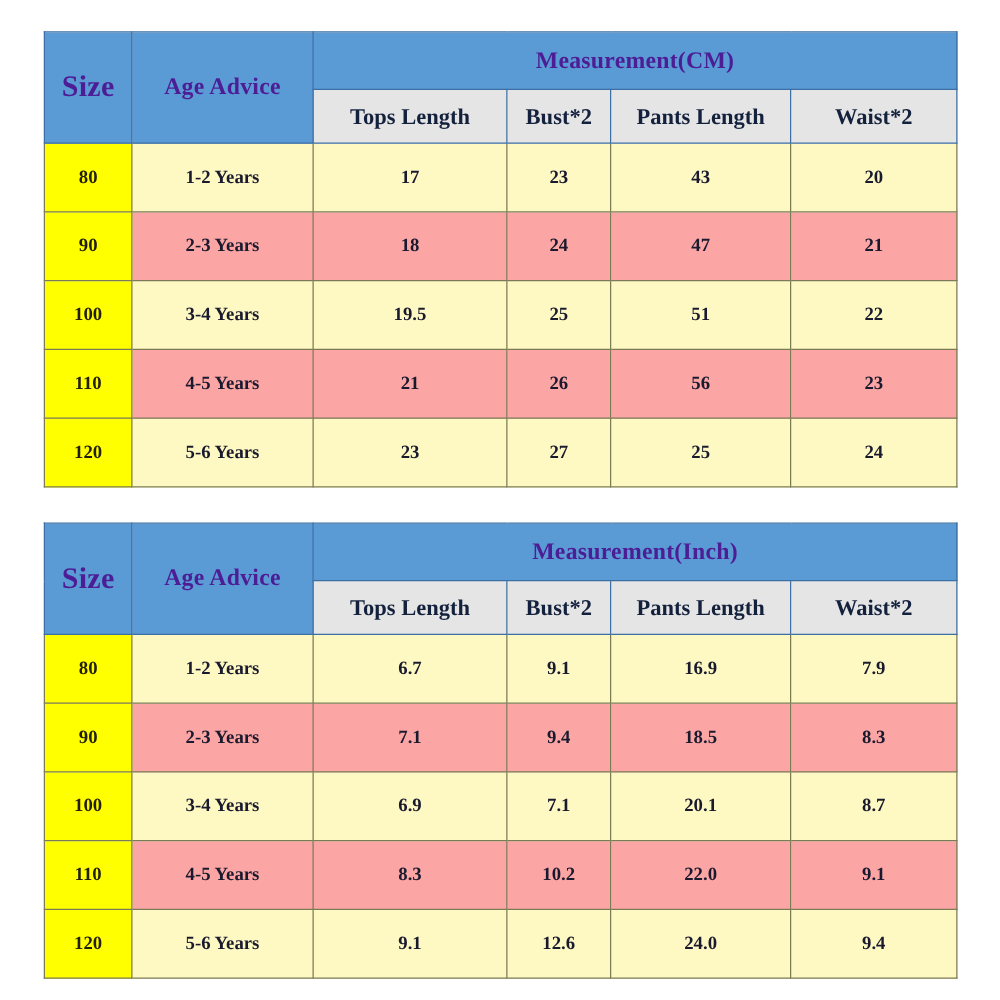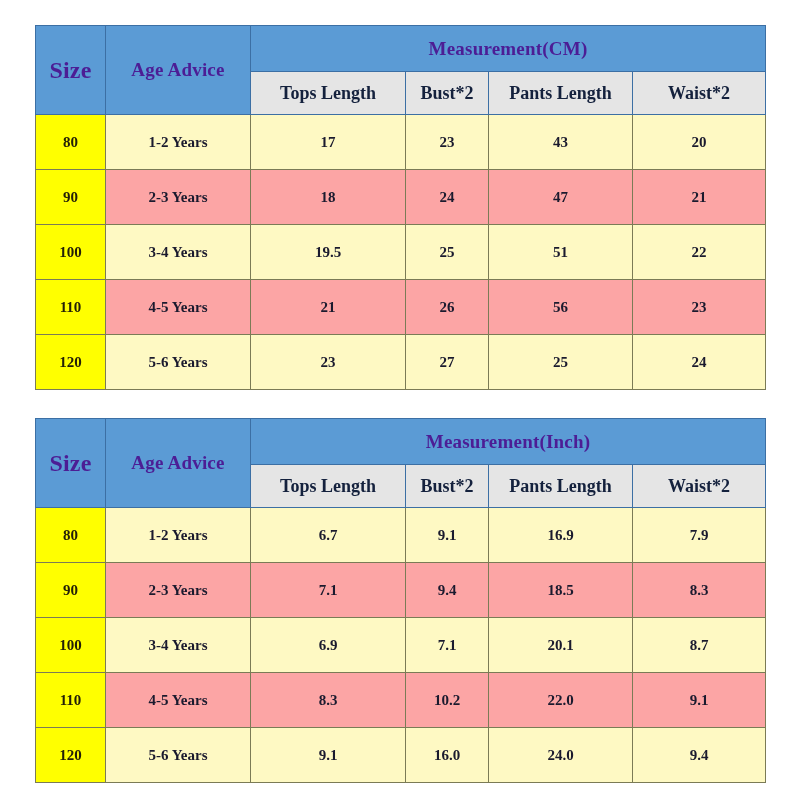--- a/index.html
+++ b/index.html
@@ -201,19 +201,19 @@
         <td class="age-cell">4-5 Years</td>
         <td class="num-cell">8.3</td>
         <td class="num-cell">10.2</td>
         <td class="num-cell">22.0</td>
         <td class="num-cell">9.1</td>
       </tr>
       <tr class="data-row row-a">
         <td class="size-cell">120</td>
         <td class="age-cell">5-6 Years</td>
         <td class="num-cell">9.1</td>
-        <td class="num-cell">16.0</td>
+        <td class="num-cell">12.6</td>
         <td class="num-cell">24.0</td>
         <td class="num-cell">9.4</td>
       </tr>
     </tbody>
   </table>
 </div>
 
 </body></html>

